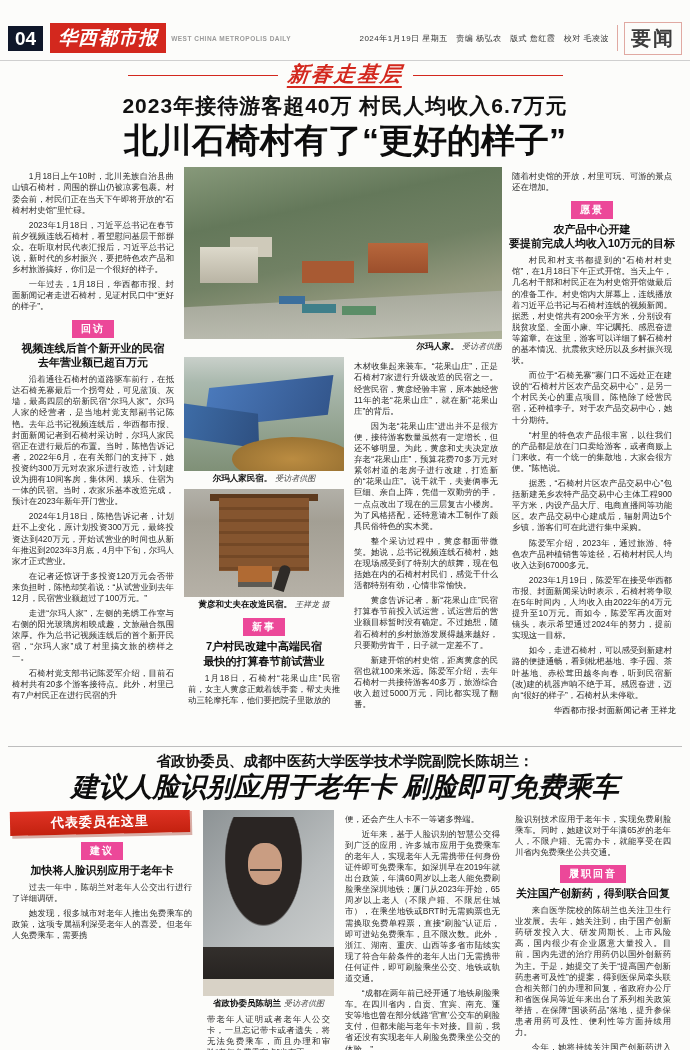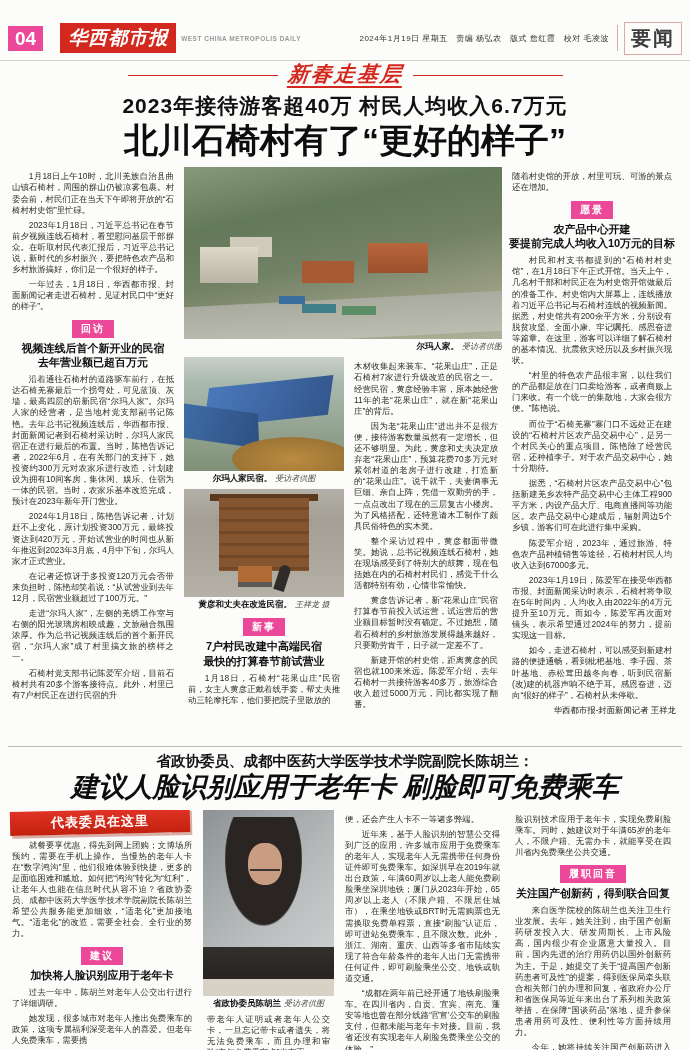--- a/index.html
+++ b/index.html
@@ -1,21 +1,21 @@
 <!DOCTYPE html>
 <html><head>
 <meta charset="utf-8">
 <style>
   html,body{margin:0;padding:0;background:#e8e8e8;}
   .page{position:relative;width:690px;height:1050px;margin:0 auto;background:#fcfcfa;
         font-family:"Liberation Sans",sans-serif;color:#222;overflow:hidden;box-sizing:border-box;}
   
   .masthead{position:absolute;top:20px;left:8px;right:8px;height:36px;display:flex;align-items:center;}
-  .pageno{background:#ec4899;color:#fff;font-weight:900;font-size:19px;padding:3px 7px;line-height:1;}
-  .logo{background:#d3281e;margin-left:17px;padding:2px 8px;}
+  .pageno{background:#0f172a;color:#fff;font-weight:900;font-size:19px;padding:3px 7px;line-height:1;}
+  .logo{background:#d3281e;margin-left:7px;padding:2px 8px;}
   .logo-cn{color:#fff;font-family:"DejaVu Serif",serif;font-style:italic;font-weight:bold;font-size:19px;letter-spacing:1px;}
   .logo-en{color:#9a9a9a;font-size:6.5px;font-weight:bold;margin-left:5px;letter-spacing:.5px;}
   .spacer{flex:1;}
   .dateline{font-size:8px;color:#333;letter-spacing:.5px;margin-right:8px;}
   .vline{width:1px;height:26px;background:#e0a9a2;margin-right:6px;}
   .section-box{border:1px solid #e0a9a2;color:#3c3c3c;font-size:20px;font-weight:900;padding:2px 6px;letter-spacing:2px;}
   .head-rule{position:absolute;top:60px;left:0;right:0;height:1px;background:#cfcfcf;}
   
   .story-top{position:absolute;top:64px;left:8px;right:8px;}
   .eyebrow{display:flex;align-items:center;justify-content:center;gap:10px;height:22px;}
@@ -189,22 +189,22 @@
           </div>
         <div class="badge-row">
           <span class="badge">愿景</span>
         </div>
         <div class="subhead">
             <div>农产品中心开建</div>
             <div>要提前完成人均收入10万元的目标</div>
           </div>
         <div class="body">
             <p>村民和村支书都提到的“石椅村村史馆”，在1月18日下午正式开馆。当天上午，几名村干部和村民正在为村史馆开馆做最后的准备工作。村史馆内大屏幕上，连线播放着习近平总书记与石椅村连线的视频新闻。据悉，村史馆共有200余平方米，分别设有脱贫攻坚、全面小康、牢记嘱托、感恩奋进等篇章。在这里，游客可以详细了解石椅村的基本情况、抗震救灾经历以及乡村振兴现状。</p>
+            <p>而位于“石椅羌寨”寨门口不远处正在建设的“石椅村片区农产品交易中心”，是另一个村民关心的重点项目。陈艳除了经营民宿，还种植李子。对于农产品交易中心，她十分期待。</p>
             <p>“村里的特色农产品很丰富，以往我们的产品都是放在门口卖给游客，或者商贩上门来收。有一个统一的集散地，大家会很方便。”陈艳说。</p>
-            <p>而位于“石椅羌寨”寨门口不远处正在建设的“石椅村片区农产品交易中心”，是另一个村民关心的重点项目。陈艳除了经营民宿，还种植李子。对于农产品交易中心，她十分期待。</p>
             <p>据悉，“石椅村片区农产品交易中心”包括新建羌乡农特产品交易中心主体工程900平方米，内设产品大厅、电商直播间等功能区。农产品交易中心建成后，辐射周边5个乡镇，游客们可在此进行集中采购。</p>
             <p>陈爱军介绍，2023年，通过旅游、特色农产品种植销售等途径，石椅村村民人均收入达到67000多元。</p>
             <p>2023年1月19日，陈爱军在接受华西都市报、封面新闻采访时表示，石椅村将争取在5年时间内，人均收入由2022年的4万元提升至10万元。而如今，陈爱军再次面对镜头，表示希望通过2024年的努力，提前实现这一目标。</p>
             <p>如今，走进石椅村，可以感受到新建村路的便捷通畅，看到枇杷基地、李子园、茶叶基地、赤松茸田越冬向春，听到民宿新(改)建的机器声响不绝于耳。感恩奋进，迈向“很好的样子”，石椅村从未停歇。</p>
           </div>
         <div class="byline">华西都市报-封面新闻记者 王祥龙</div>
       </div>
 
     </div>
   </section>
@@ -212,23 +212,20 @@
   <div class="story-rule"></div>
 
   <section class="story-bottom">
     <div class="kicker">省政协委员、成都中医药大学医学技术学院副院长陈胡兰：</div>
     <h1 class="headline2">建议人脸识别应用于老年卡  刷脸即可免费乘车</h1>
 
     <div class="bcols">
 
       <div class="bc1">
         <div class="ribbon">代表委员在这里</div>
-        <div class="body">
-            <p>就餐要享优惠，得先到网上团购；文博场所预约，需要在手机上操作。当慢热的老年人卡在“数字鸿沟”里，他们很难体验到快捷，更多的是面临困难和尴尬。如何把“鸿沟”转化为“红利”，让老年人也能在信息时代从容不迫？省政协委员、成都中医药大学医学技术学院副院长陈胡兰希望公共服务能更加细致，“适老化”更加接地气。“适老化”的改造，需要全社会、全行业的努力。</p>
-          </div>
         <div class="badge-row">
           <span class="badge">建议</span>
         </div>
         <div class="subhead-s">加快将人脸识别应用于老年卡</div>
         <div class="body">
             <p>过去一年中，陈胡兰对老年人公交出行进行了详细调研。</p>
             <p>她发现，很多城市对老年人推出免费乘车的政策，这项专属福利深受老年人的喜爱。但老年人免费乘车，需要携</p>
           </div>
       </div>
 

